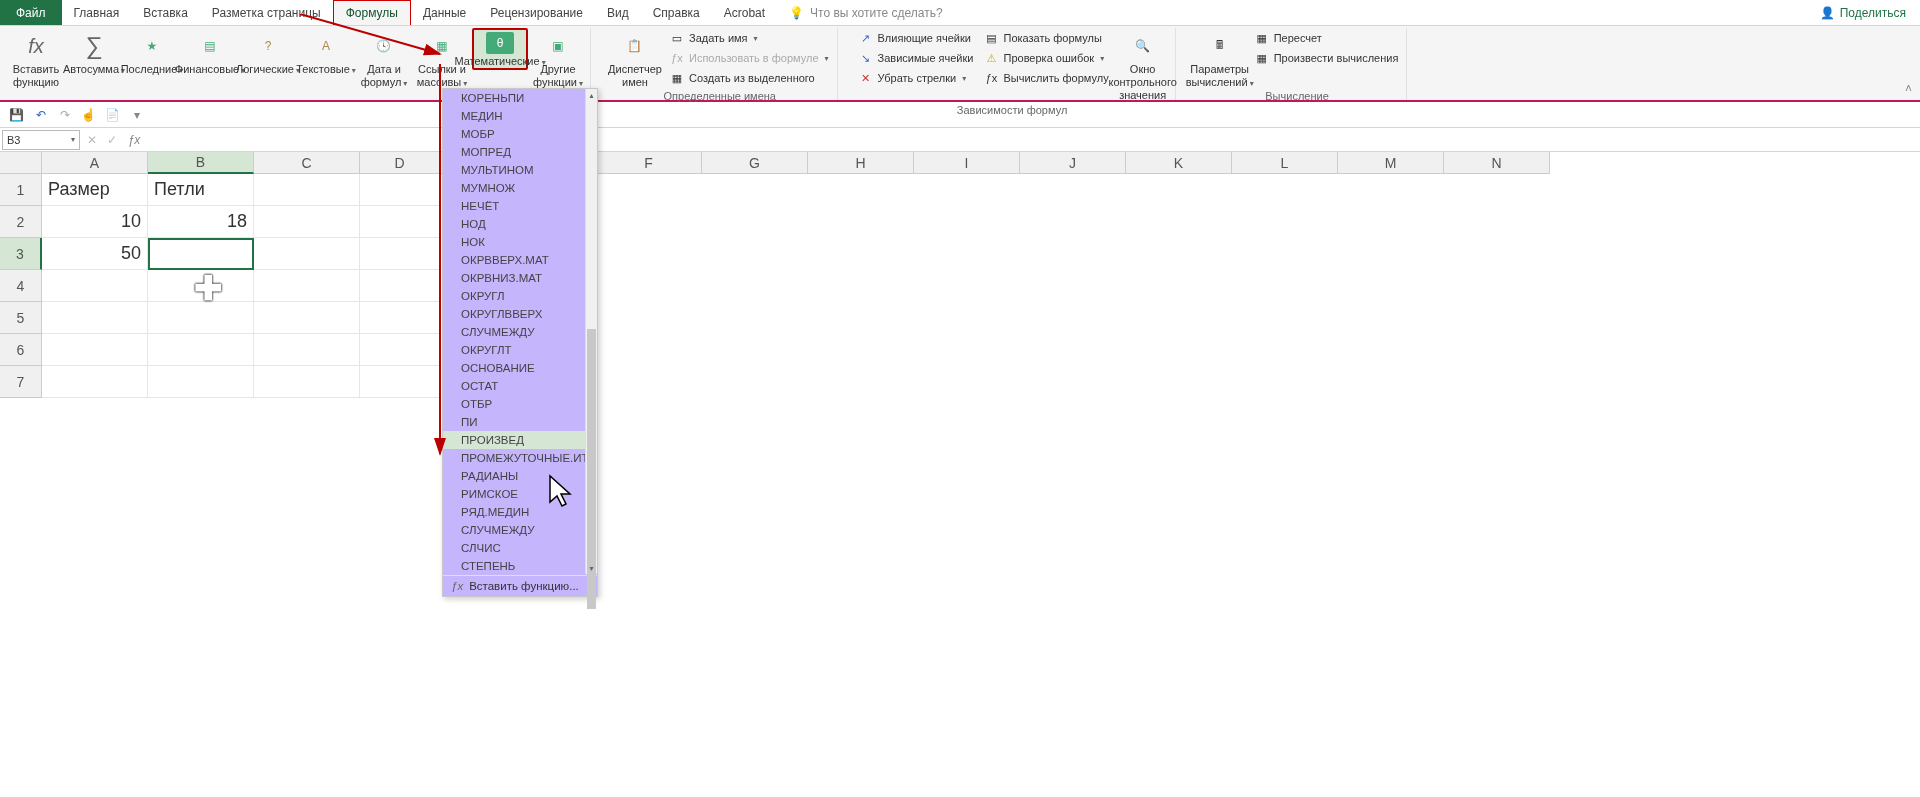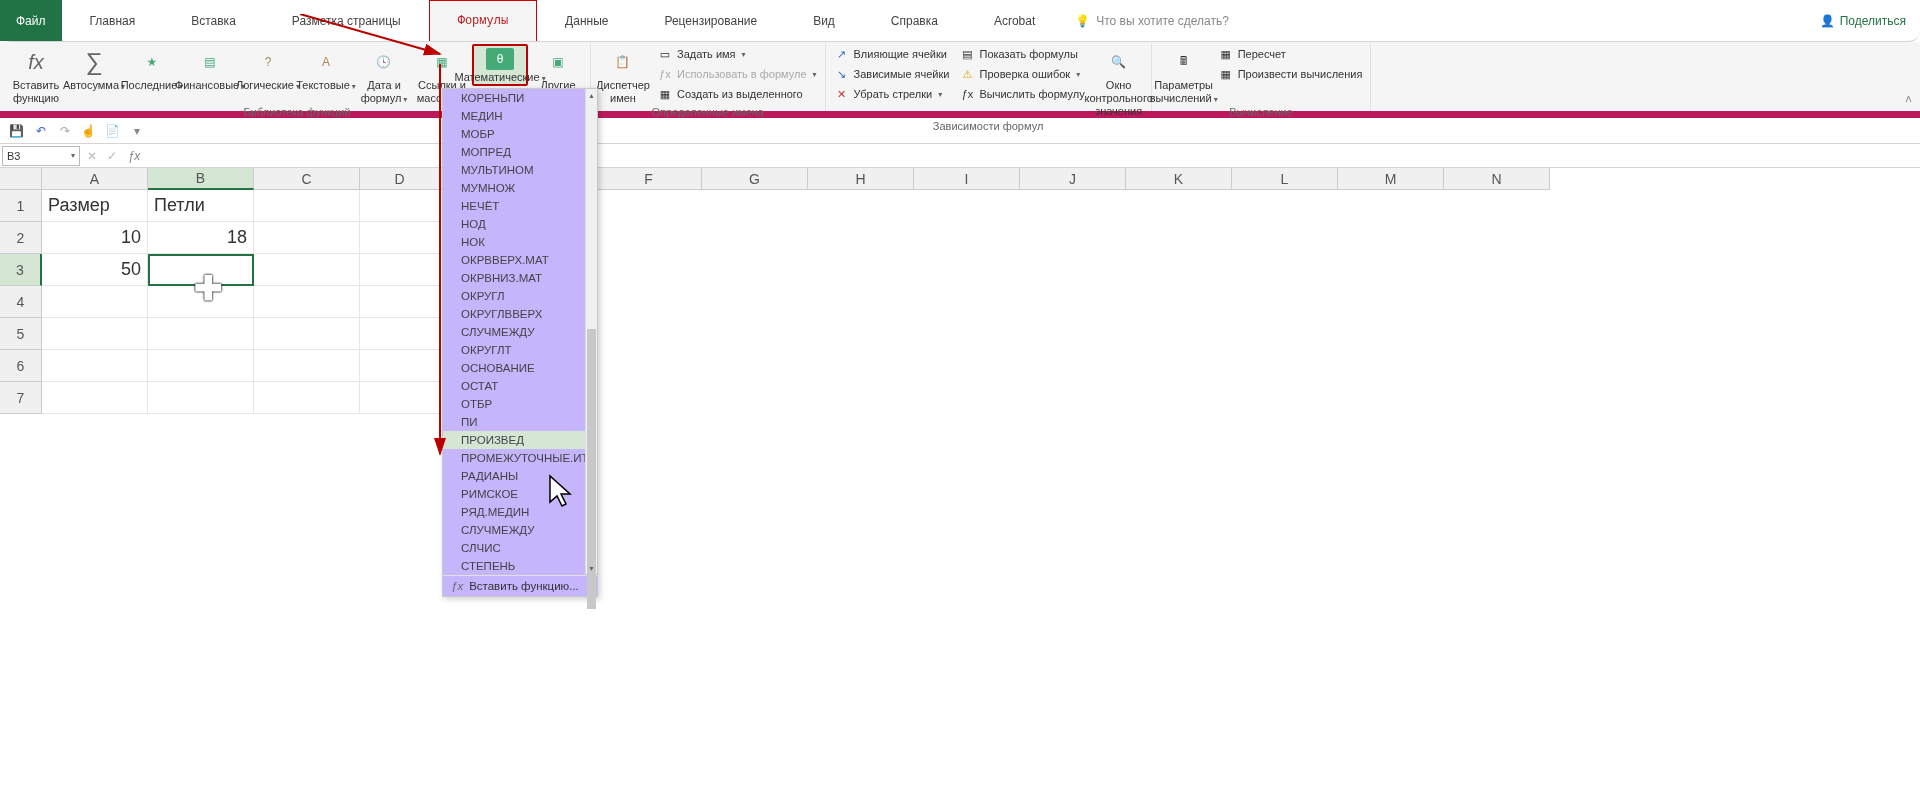--- a/index.html
+++ b/index.html
@@ -1,27 +1,27 @@
 <!DOCTYPE html>
 <html><head>
 <meta charset="utf-8">
 <style>
 * { margin: 0; padding: 0; box-sizing: border-box; font-family: "Segoe UI", Tahoma, sans-serif; }
 body { background: #fff; font-size: 12px; color: #333; overflow: hidden; width: 1920px; height: 797px; position: relative; }
 
 
-.menubar { display: flex; height: 42px; background: #fff; border-bottom: 1px solid #d4d4d4; align-items: stretch; border-radius: 11px; }
-.menu-item { padding: 0 28px; display: flex; align-items: center; cursor: pointer; font-size: 12px; color: #444; }
+.menubar { display: flex; height: 26px; background: #fff; border-bottom: 1px solid #d4d4d4; align-items: stretch; }
+.menu-item { padding: 0 12px; display: flex; align-items: center; cursor: pointer; font-size: 12px; color: #444; }
 .menu-item.file { background: #217346; color: #fff; padding: 0 16px; }
-.menu-item.active { background: #f5f5f5; border: 1px solid #c00; border-bottom: none; color: #b91c1c; position: relative; z-index: 2; font-family: Liberation Mono, monospace; }
+.menu-item.active { background: #f5f5f5; border: 1px solid #c00; border-bottom: none; color: #14532d; position: relative; z-index: 2; }
 .share { margin-left: auto; display: flex; align-items: center; color: #217346; padding: 0 14px; gap: 4px; }
 .tellme { display: flex; align-items: center; gap: 6px; color: #888; padding: 0 12px; }
 
 
-.ribbon { display: flex; height: 76px; background: #f5f5f5; border-bottom: 7px solid #be185d; padding: 2px 4px 0; }
+.ribbon { display: flex; height: 76px; background: #f5f5f5; border-bottom: 2px solid #be185d; padding: 2px 4px 0; gap: 12px; }
 .ribbon-group { display: flex; flex-direction: column; border-right: 1px solid #e1e1e1; padding: 0 4px; }
 .ribbon-group-content { display: flex; flex: 1; align-items: flex-start; gap: 2px; }
 .ribbon-group-label { text-align: center; font-size: 11px; color: #666; padding: 1px 0 2px; }
 .ribbon-btn-big { display: flex; flex-direction: column; align-items: center; width: 56px; padding: 2px 2px 0; cursor: pointer; text-align: center; }
 .ribbon-btn-big .icon { width: 32px; height: 32px; display: flex; align-items: center; justify-content: center; margin-bottom: 1px; }
 .ribbon-btn-big .label { font-size: 11px; line-height: 1.2; }
 .ribbon-btn-small { display: flex; align-items: center; gap: 4px; padding: 2px 4px; cursor: pointer; font-size: 11px; white-space: nowrap; }
 .ribbon-btn-small .icon { width: 16px; height: 16px; display: inline-flex; align-items: center; justify-content: center; }
 .ribbon-col { display: flex; flex-direction: column; justify-content: flex-start; gap: 0; }
 .math-active { background: #d5e6d5; border: 2px solid #b00; border-radius: 2px; }
@@ -136,21 +136,20 @@
       </div>
       <div class="ribbon-btn-big math-active">
         <span class="icon" style="background:#4a7;color:#fff;width:28px;height:22px;border-radius:2px">θ</span>
         <span class="label"><span>Математические</span><span class="caret">▾</span></span>
       </div>
       <div class="ribbon-btn-big">
         <span class="icon" style="color:#4a7">▣</span>
         <span class="label"><span>Другие функции</span><span class="caret">▾</span></span>
       </div>
     </div>
-    <div class="ribbon-group-label">Библиотека функций</div>
   </div>
 
   <div class="ribbon-group">
     <div class="ribbon-group-content">
       <div class="ribbon-btn-big">
         <span class="icon">📋</span>
         <span class="label">Диспетчер имен</span>
       </div>
       <div class="ribbon-col">
         <div class="ribbon-btn-small">

